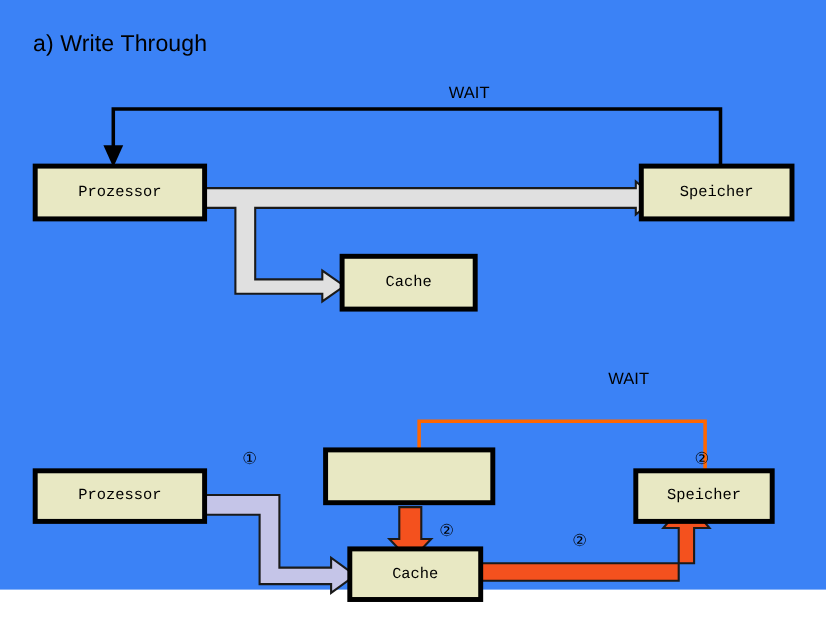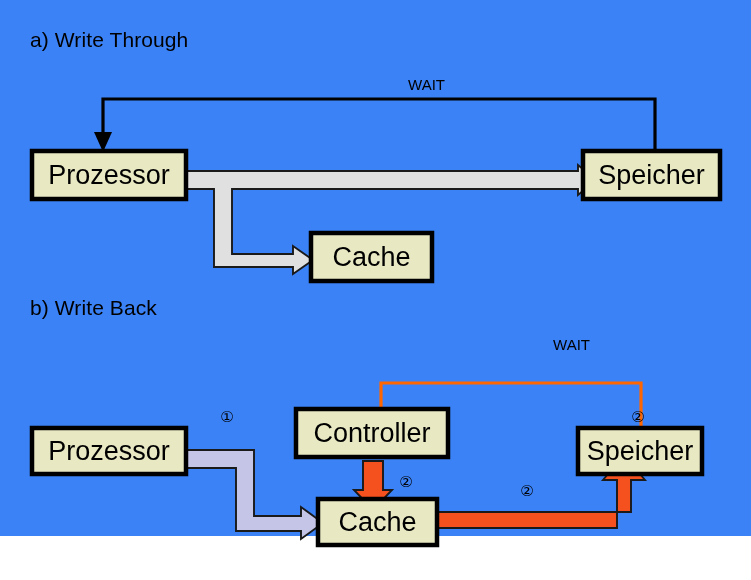--- a/index.html
+++ b/index.html
@@ -7,23 +7,24 @@
        font-family:"Liberation Sans","DejaVu Sans",sans-serif;}
   #stage{position:relative;width:751px;height:536px;background:#3b82f6;}
   svg{position:absolute;left:0;top:0;width:751px;height:580px;}
   .section-title{
     position:absolute;font-size:21px;color:#000;letter-spacing:.1px;white-space:nowrap;
   }
   .wait-label{
     position:absolute;font-size:15px;color:#000;white-space:nowrap;text-align:right;
   }
   .node-label{
-    position:absolute;font-size:27px;color:#000;white-space:nowrap;
+    position:absolute;font-size:14px;color:#000;white-space:nowrap;
     display:flex;align-items:center;justify-content:center;
     pointer-events:none;
+    font-family:Liberation Mono, monospace;
   }
   .step-label{
     position:absolute;font-size:15px;color:#000;white-space:nowrap;
     display:flex;align-items:center;justify-content:center;
     font-family:"DejaVu Sans",sans-serif;
   }
 </style>
 </head>
 <body>
 
@@ -106,26 +107,24 @@
   </svg>
 
   <div class="section-title" style="left:30px;top:28px;">a) Write Through</div>
 
   <div class="wait-label" style="left:305px;top:76px;width:140px;">WAIT</div>
 
   <div class="node-label" style="left:32px;top:151px;width:154px;height:48px;">Prozessor</div>
   <div class="node-label" style="left:583px;top:151px;width:137px;height:48px;">Speicher</div>
   <div class="node-label" style="left:311px;top:233px;width:121px;height:48px;">Cache</div>
 
-  <div class="section-title" style="left:30px;top:296px;">b) Write Back</div>
 
   <div class="wait-label" style="left:450px;top:336px;width:140px;">WAIT</div>
 
   <div class="node-label" style="left:32px;top:428px;width:154px;height:46px;">Prozessor</div>
-  <div class="node-label" style="left:296px;top:409px;width:152px;height:48px;">Controller</div>
   <div class="node-label" style="left:578px;top:428px;width:124px;height:46px;">Speicher</div>
   <div class="node-label" style="left:318px;top:499px;width:119px;height:46px;">Cache</div>
 
   <div class="step-label" style="left:206px;top:396px;width:42px;height:42px;">①</div>
   <div class="step-label" style="left:617px;top:396px;width:42px;height:42px;">②</div>
   <div class="step-label" style="left:385px;top:461px;width:42px;height:42px;">②</div>
   <div class="step-label" style="left:506px;top:470px;width:42px;height:42px;">②</div>
 
 </div>
 

